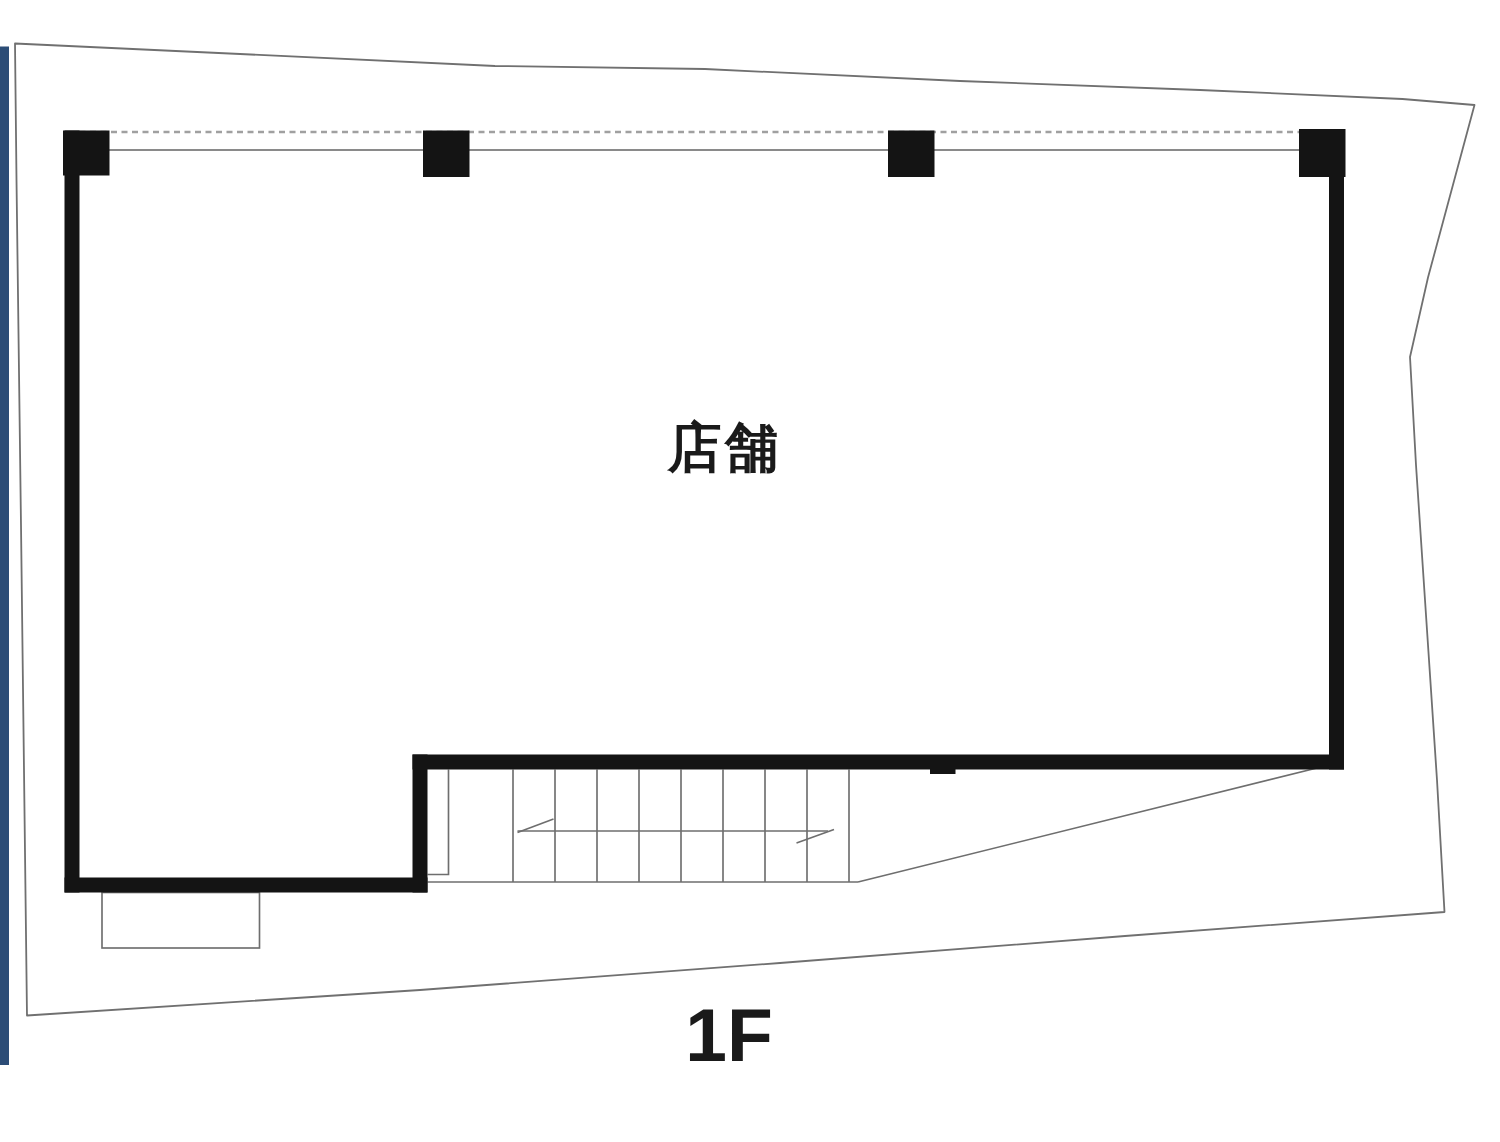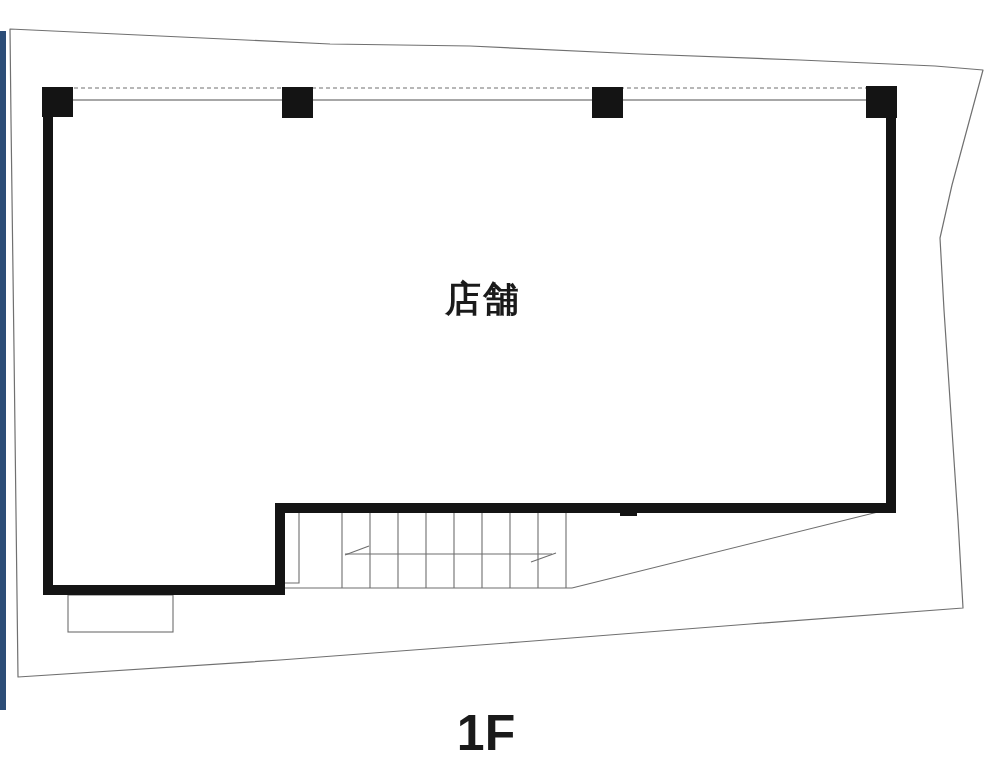--- a/index.html
+++ b/index.html
@@ -40,21 +40,21 @@
     left:483px;top:299px;
     transform:translate(-50%,-50%);
     font-size:36px;
     font-weight:700;
     letter-spacing:2px;
     color:var(--label-color);
     white-space:nowrap;
   }
   .floor-label{
     position:absolute;
-    left:486px;top:733px;
+    left:486px;top:690px;
     transform:translate(-50%,-50%);
     font-size:50px;
     font-weight:600;
     color:var(--label-color);
     white-space:nowrap;
   }
 </style>
 </head>
 <body>
 

